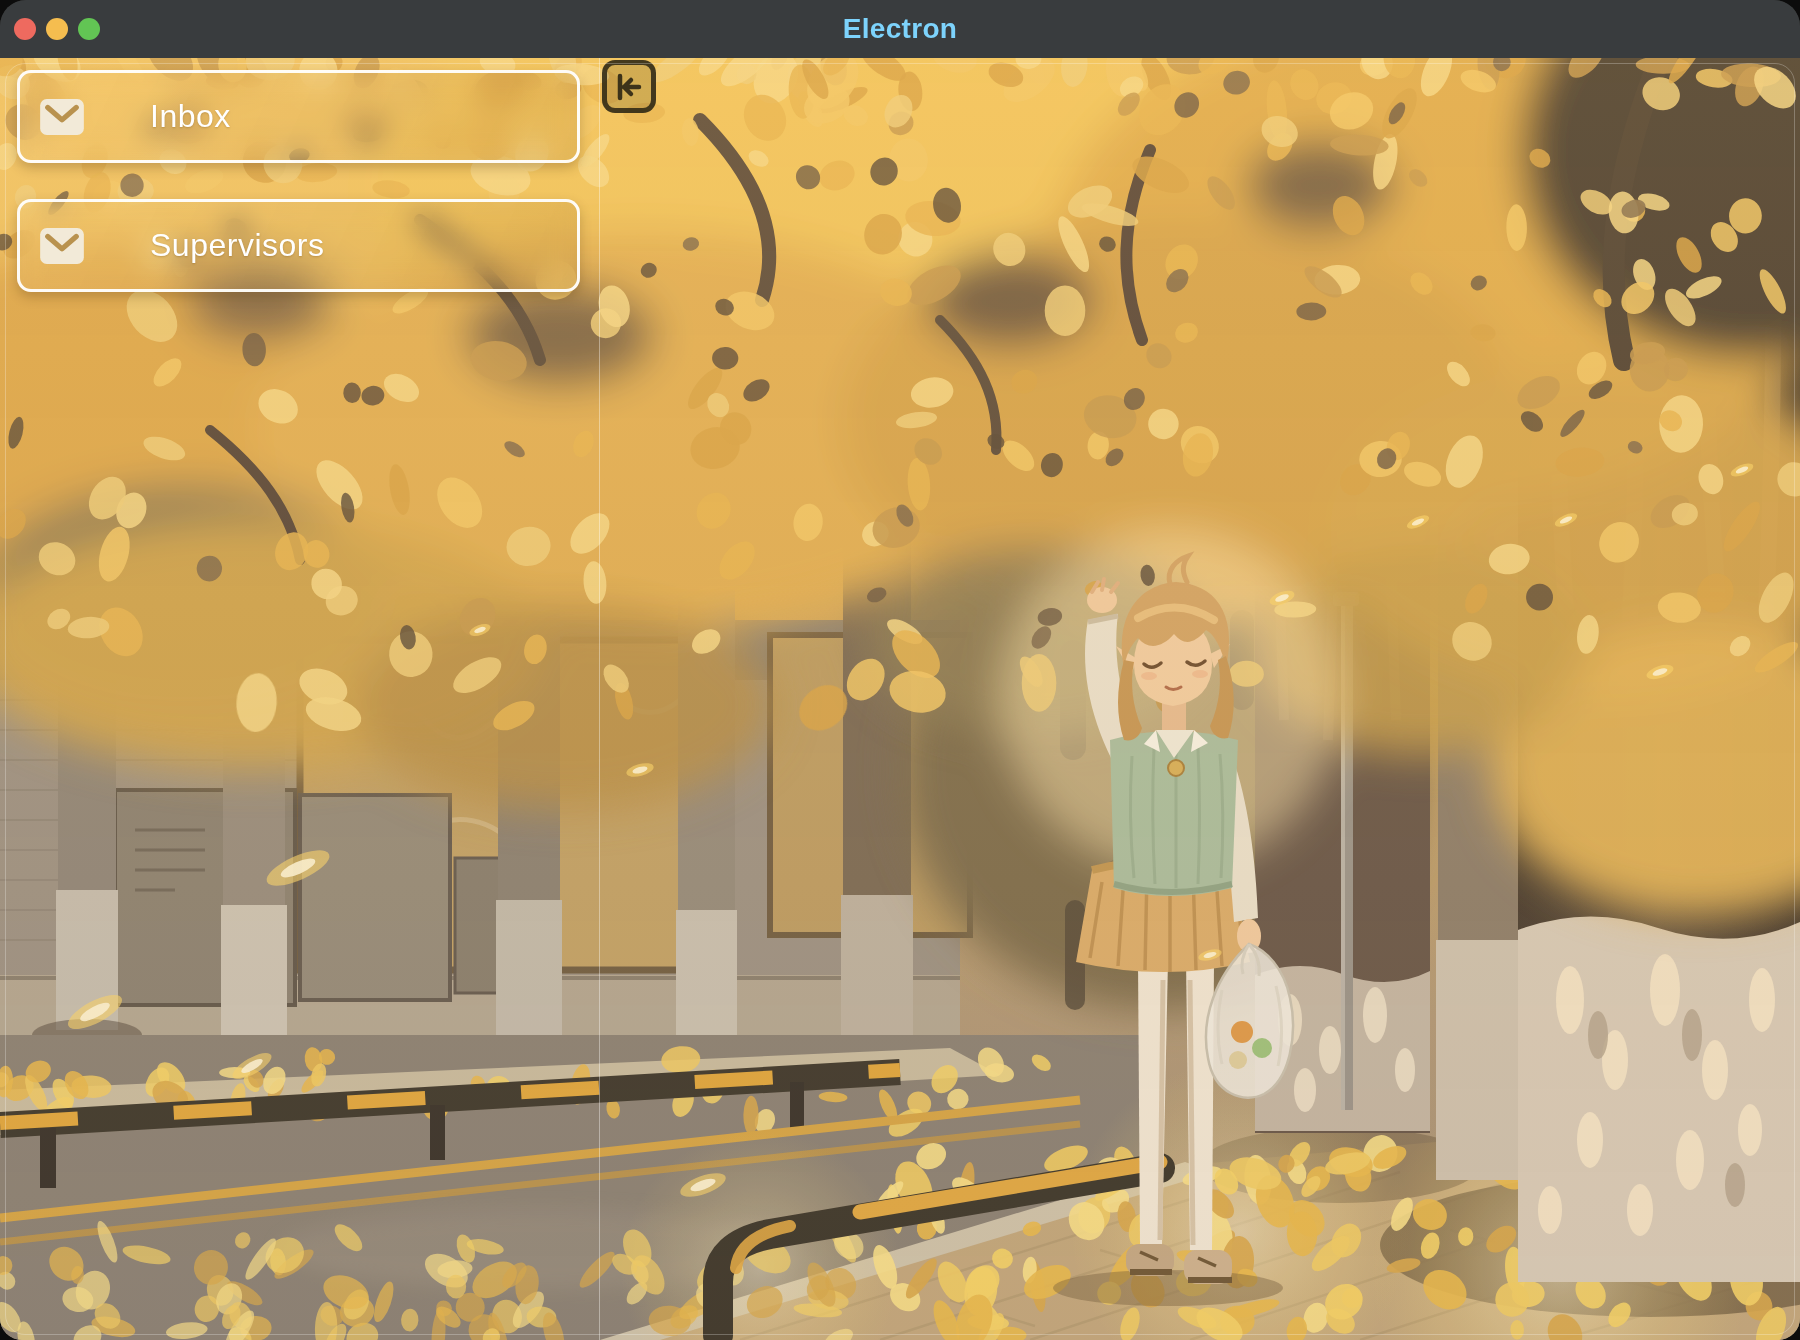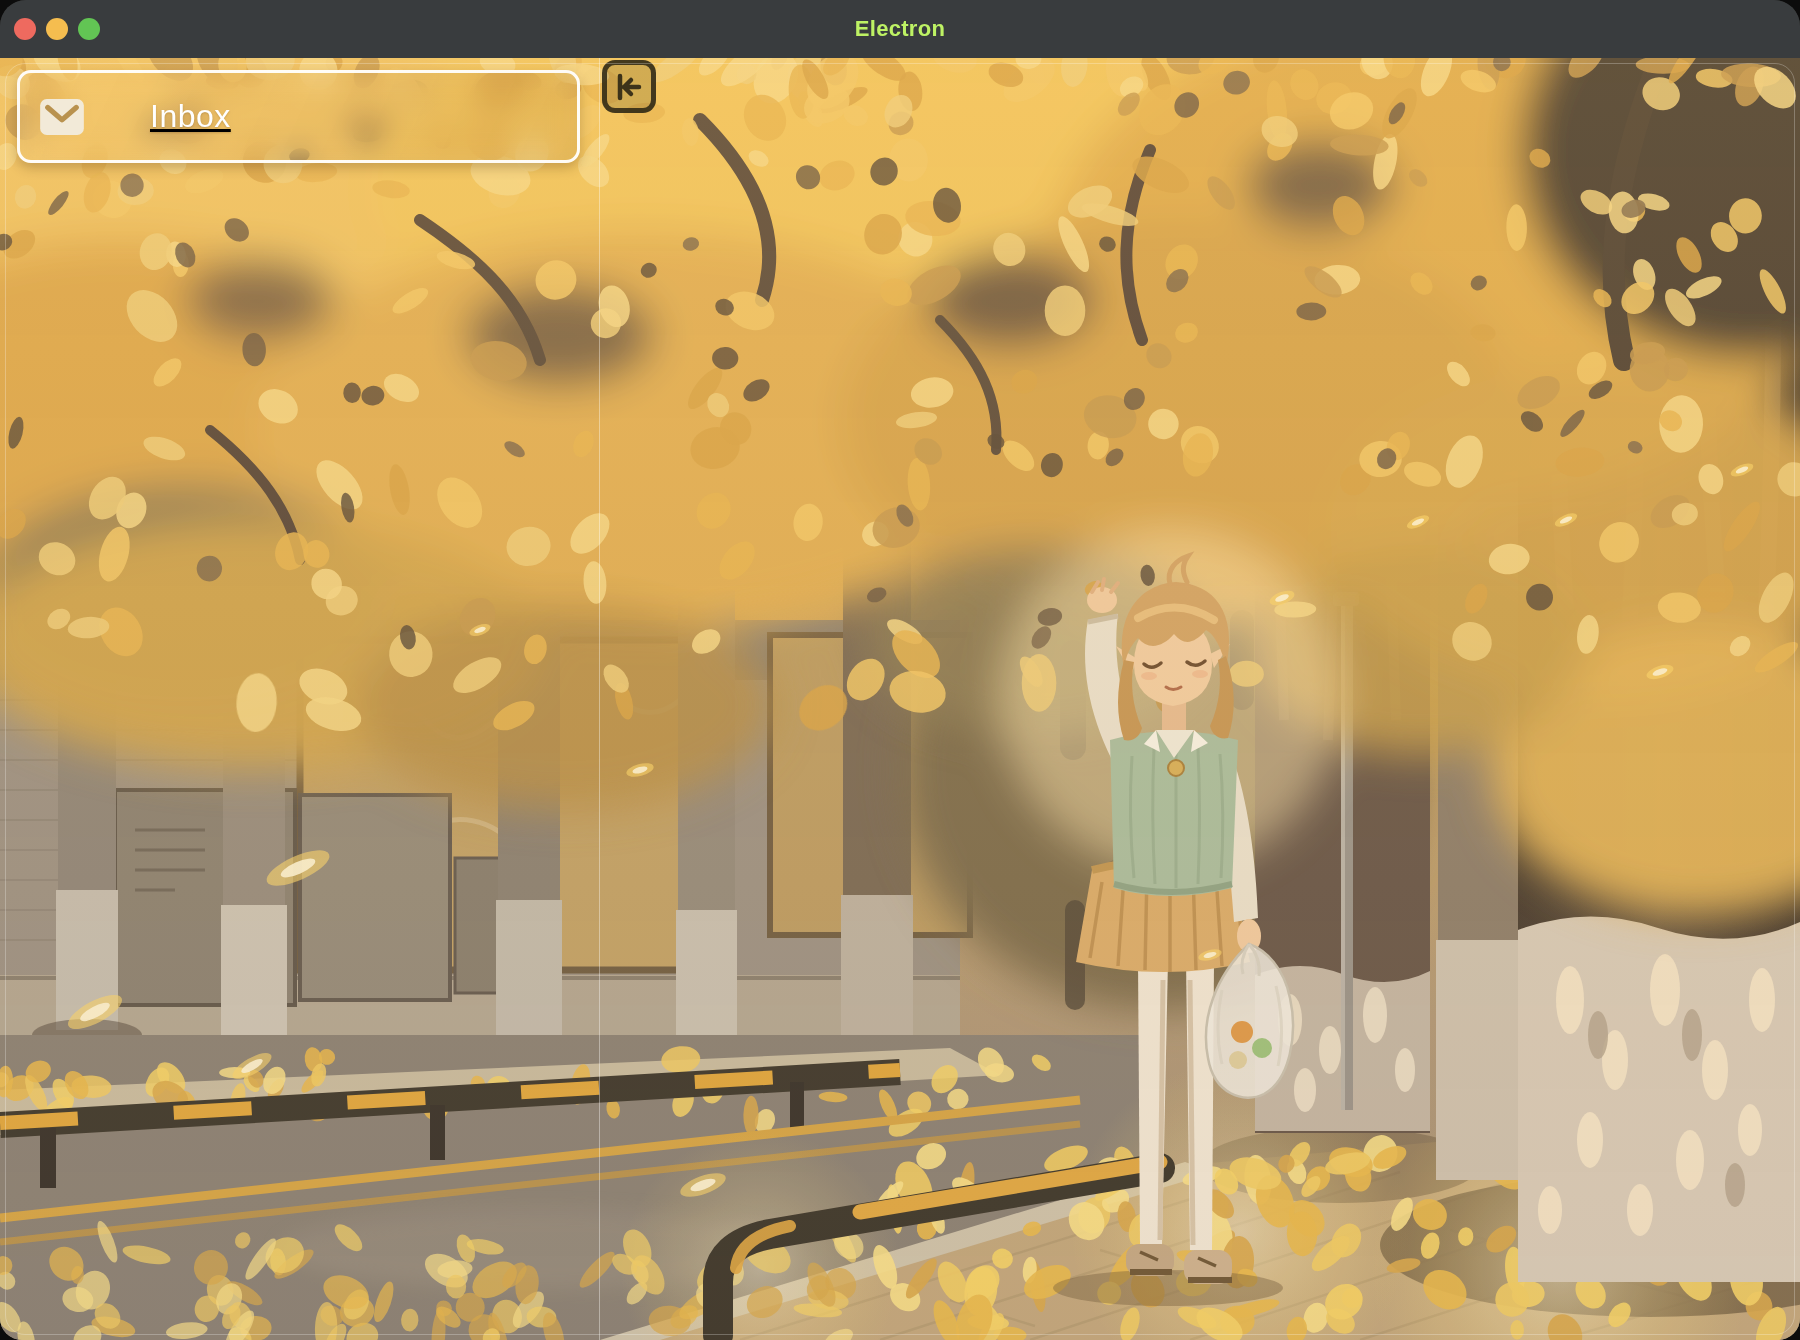--- a/index.html
+++ b/index.html
@@ -13,21 +13,21 @@
   .titlebar{
     position:absolute;top:0;left:0;right:0;height:58px;background:#393c3e;
     display:flex;align-items:center;z-index:40;
   }
   .traffic-lights{position:absolute;left:14px;top:0;height:58px;display:flex;align-items:center;gap:10px;}
   .tl{width:22px;height:22px;border-radius:50%;display:inline-block;}
   .tl.red{background:#ee6a5f;}
   .tl.yellow{background:#f5bd4f;}
   .tl.green{background:#62c554;}
   .titlebar .title{
-    width:100%;text-align:center;color:#bef264;font-size:22px;font-weight:700;letter-spacing:.3px;
+    width:100%;text-align:center;color:#7dd3fc;font-size:28px;font-weight:700;letter-spacing:.3px;
   }
   
   .content{position:absolute;top:58px;left:0;width:1800px;height:1282px;overflow:hidden;}
   .bg-svg{position:absolute;inset:0;width:100%;height:100%;display:block;}
   .window-outline{
     position:absolute;inset:5px;border-radius:20px;
     border:1.5px solid rgba(255,255,255,.26);pointer-events:none;z-index:30;
   }
   
   .sidebar{
@@ -35,21 +35,21 @@
     border-right:1.5px solid rgba(255,255,255,.38);
     padding:12px 0 0 17px;z-index:20;
   }
   .side-btn{
     display:flex;align-items:center;width:563px;height:93px;margin-bottom:36px;
     padding:0 0 0 19px;border:3px solid rgba(255,255,255,.95);border-radius:14px;
     background:linear-gradient(115deg,rgba(255,240,205,.10),rgba(150,110,55,.16));
     -webkit-backdrop-filter:blur(14px) saturate(1.05);
     backdrop-filter:blur(14px) saturate(1.05);
     box-shadow:0 5px 12px rgba(70,45,10,.25);
-    cursor:pointer;text-align:left;text-decoration:underline;
+    cursor:pointer;text-align:left;
   }
   .env-icon{width:46px;height:38px;flex:0 0 46px;display:block;}
   .side-label{
     margin-left:65px;color:#ffffff;font-size:32px;font-weight:400;letter-spacing:.5px;
     text-shadow:0 1px 2px rgba(90,60,10,.25);white-space:nowrap;
   }
   
   .collapse-btn{
     position:absolute;top:2px;left:602px;width:54px;height:53px;z-index:25;
     border:5px solid rgba(43,38,20,.85);border-radius:13px;
@@ -946,20 +946,27 @@
     <div class="window-outline"></div>
 
     <nav class="sidebar">
       <button class="side-btn">
         <svg class="env-icon" viewBox="0 0 48 40">
           <rect x="1" y="1" width="46" height="38" rx="7" fill="#f2ead8"></rect>
           <path d="M9 10 L24 23 L39 10" fill="none" stroke="#b9924e" stroke-width="5.5" stroke-linecap="round" stroke-linejoin="round"></path>
         </svg>
         <span class="side-label">Inbox</span>
       </button>
+      <button class="side-btn">
+        <svg class="env-icon" viewBox="0 0 48 40">
+          <rect x="1" y="1" width="46" height="38" rx="7" fill="#f2ead8"></rect>
+          <path d="M9 10 L24 23 L39 10" fill="none" stroke="#b9924e" stroke-width="5.5" stroke-linecap="round" stroke-linejoin="round"></path>
+        </svg>
+        <span class="side-label">Supervisors</span>
+      </button>
     </nav>
 
     <button class="collapse-btn">
       <svg width="32" height="32" viewBox="0 0 32 32">
         <path d="M7 5 V27 M26 16 H11 M18 9 L11 16 L18 23" fill="none" stroke="#2b2614" stroke-width="4.5" stroke-linecap="round" stroke-linejoin="round" opacity=".9"></path>
       </svg>
     </button>
 
   </div>
 </div>

